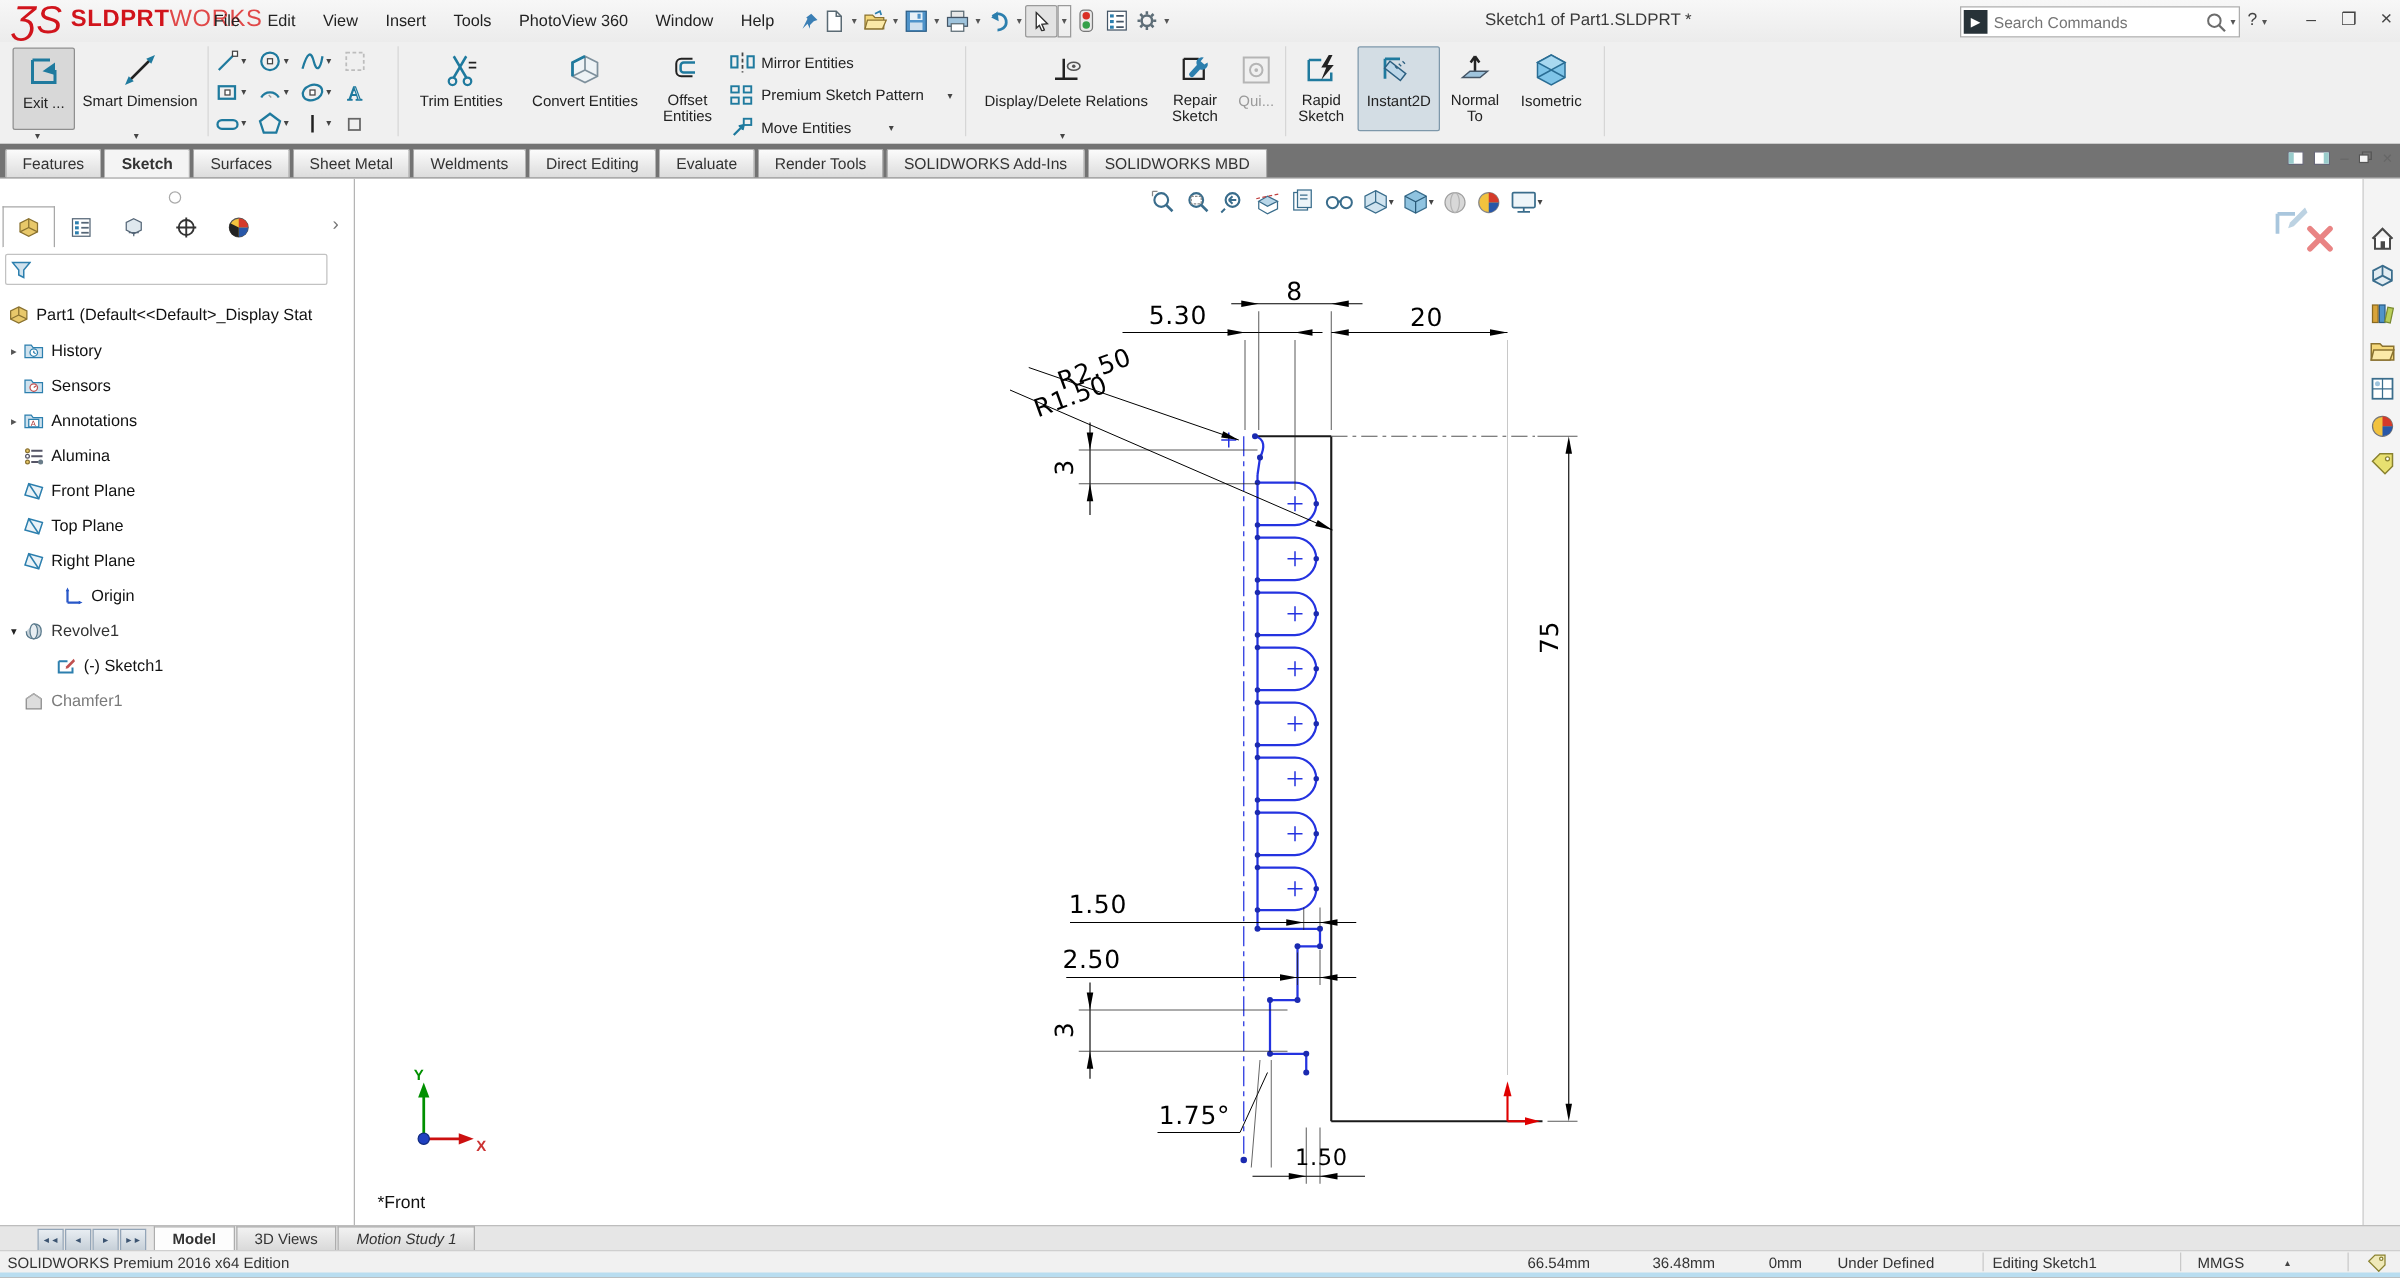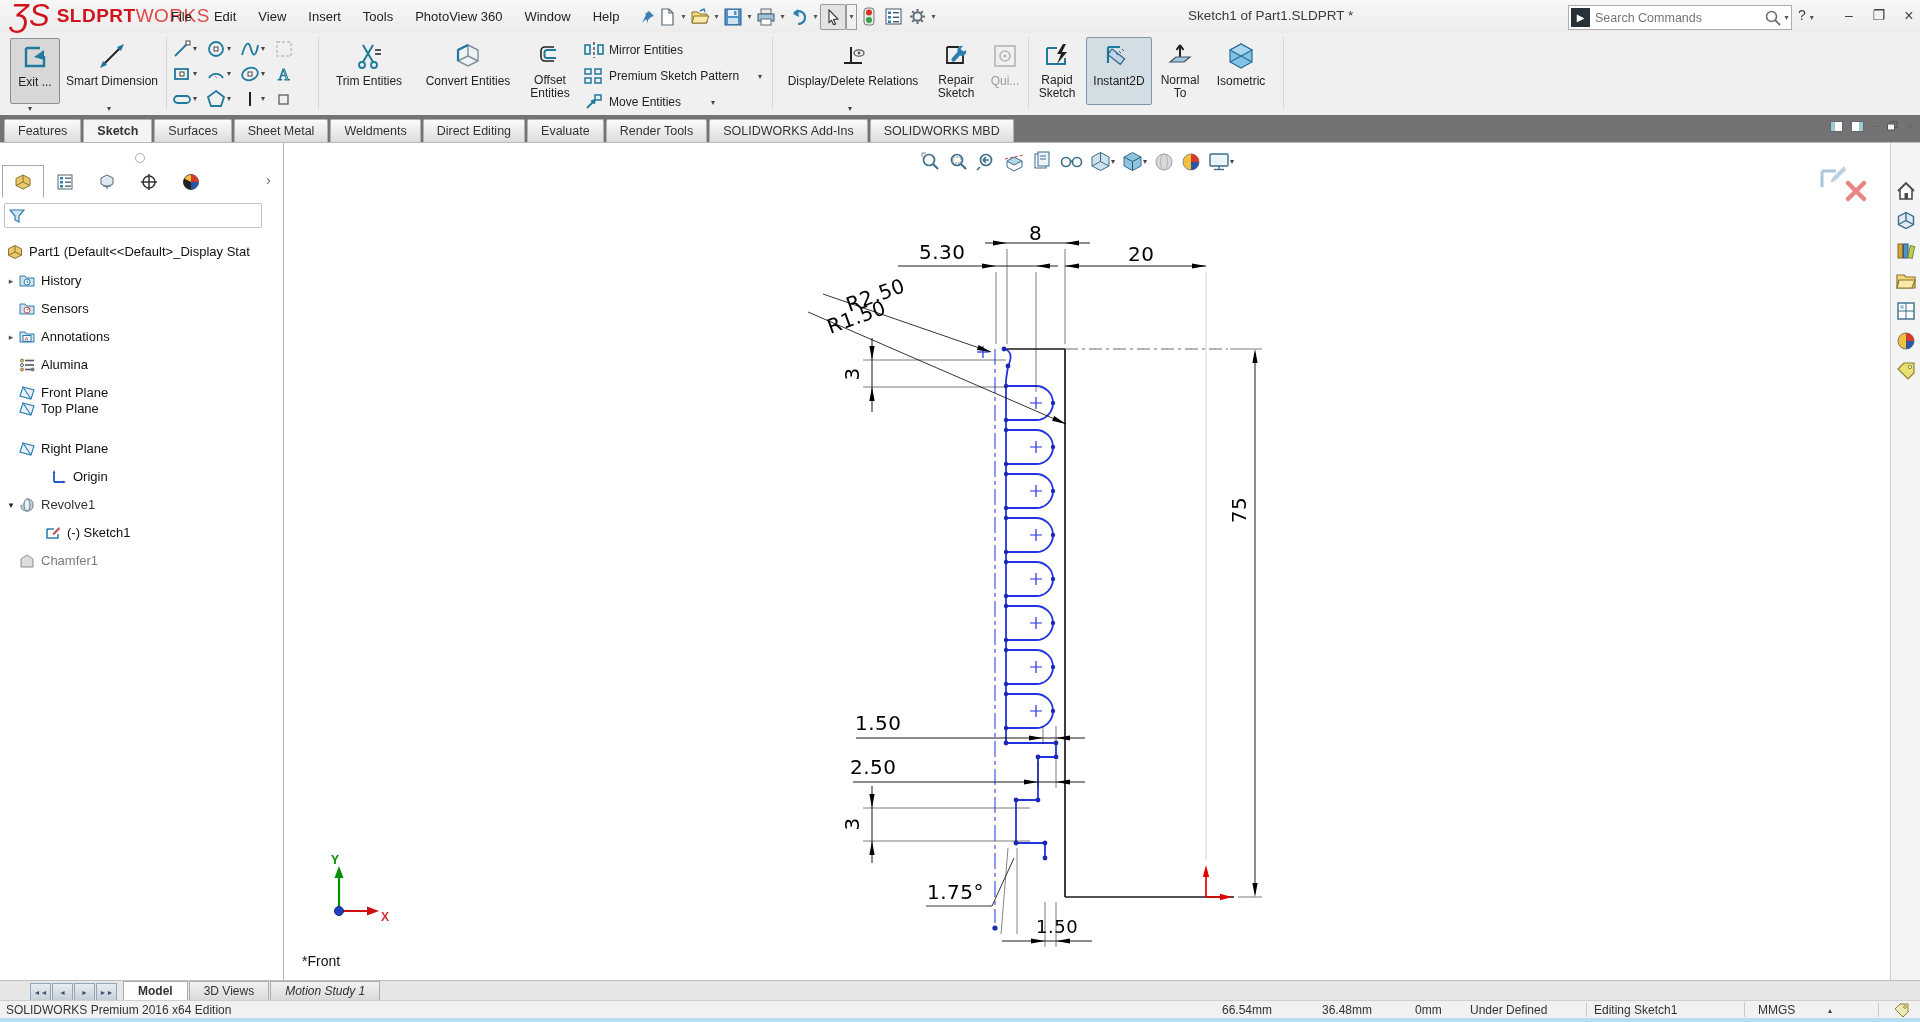--- a/index.html
+++ b/index.html
@@ -559,21 +559,21 @@
     <div class="trow" style="top:236px;">
       <span class="arr" style="margin-left:4px;"></span>
       <span class="tic">
           <svg width="16" height="16" viewBox="0 0 16 16">
             <path d="M4 2 L15 5 L12 14 L1 11 Z" fill="#eaf2f7" stroke="#2c7fae" stroke-width="1.2"></path>
             <path d="M4 2 L12 14" stroke="#2c7fae" stroke-width="1.2"></path>
           </svg>
         </span>
       <span class="lab">Front Plane</span>
     </div>
-    <div class="trow" style="top:252px;align-items:center;">
+    <div class="trow" style="top:264px;align-items:center;">
       <span class="arr" style="margin-left:4px;"></span>
       <span class="tic">
           <svg width="16" height="16" viewBox="0 0 16 16">
             <path d="M4 2 L15 5 L12 14 L1 11 Z" fill="#eaf2f7" stroke="#2c7fae" stroke-width="1.2"></path>
             <path d="M4 2 L12 14" stroke="#2c7fae" stroke-width="1.2"></path>
           </svg>
         </span>
       <span class="lab">Top Plane</span>
     </div>
     <div class="trow" style="top:292px;">

